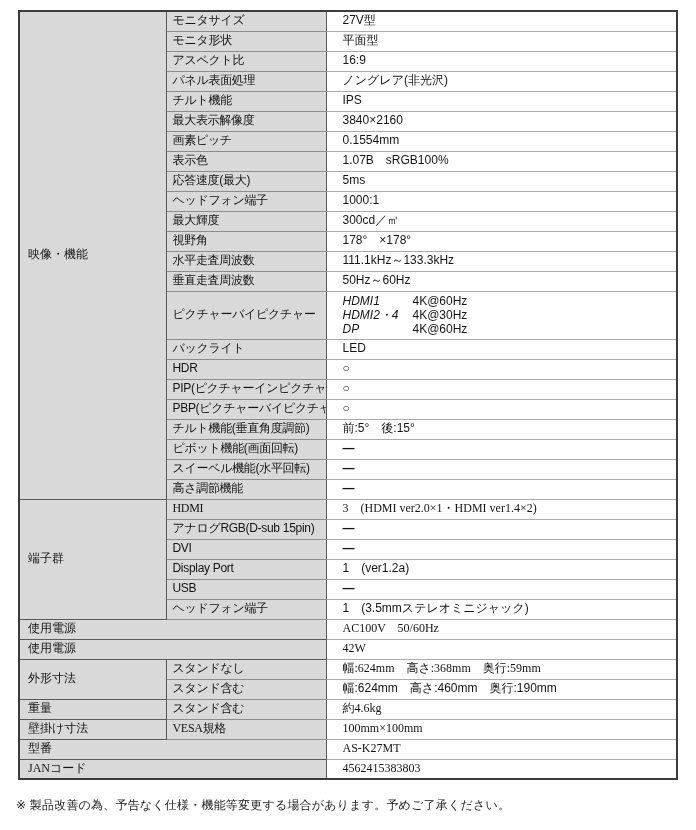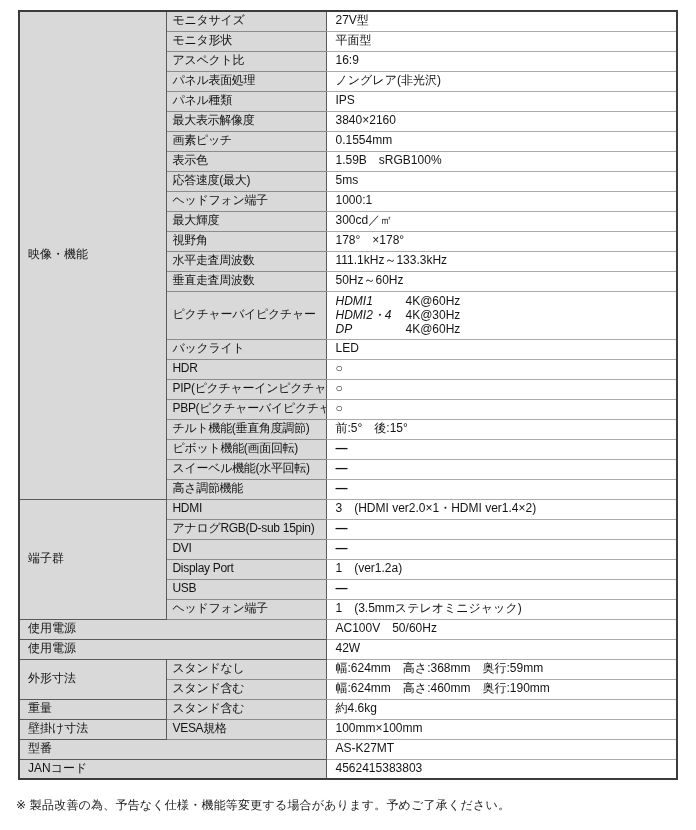--- a/index.html
+++ b/index.html
@@ -42,24 +42,24 @@
     background:var(--label-bg);
     letter-spacing:-0.3px;
     padding-left:6px;padding-right:18px;
     border-top-color:#8c8c8c;
     border-bottom-color:#8c8c8c;
   }
   td.value{
     background:#ffffff;
     border-top-color:#ababab;
     border-bottom-color:#ababab;
-    padding-left:9px;
+    padding-left:16px;
   }
   td.value.dash{font-weight:700;letter-spacing:-1px;}
-  tr.sec > td{border-top:1px solid var(--border-dark);}
+  tr.sec > td{border-top:1px solid var(--border-dark);font-family:Liberation Serif, serif;}
   tr.tall > td{height:46px;}
   td.value.mline{line-height:1.2;padding-top:2px;padding-bottom:2px;}
   td.value.mline .vline{display:flex;}
   td.value.mline .port{display:inline-block;width:70px;flex:0 0 70px;font-style:italic;}
 
   .footnote{
     position:absolute;left:16px;top:797px;
     font-size:12px;letter-spacing:0.2px;color:#1c1c1c;
   }
 </style>
@@ -85,34 +85,34 @@
         </tr>
         <tr>
           <td class="label">アスペクト比</td>
           <td class="value">16:9</td>
         </tr>
         <tr>
           <td class="label">パネル表面処理</td>
           <td class="value">ノングレア(非光沢)</td>
         </tr>
         <tr>
-          <td class="label">パネル種類</td>
+          <td class="label">チルト機能</td>
           <td class="value">IPS</td>
         </tr>
         <tr>
           <td class="label">最大表示解像度</td>
           <td class="value">3840×2160</td>
         </tr>
         <tr>
           <td class="label">画素ピッチ</td>
           <td class="value">0.1554mm</td>
         </tr>
         <tr>
           <td class="label">表示色</td>
-          <td class="value">1.59B　sRGB100%</td>
+          <td class="value">1.07B　sRGB100%</td>
         </tr>
         <tr>
           <td class="label">応答速度(最大)</td>
           <td class="value">5ms</td>
         </tr>
         <tr>
           <td class="label">ヘッドフォン端子</td>
           <td class="value">1000:1</td>
         </tr>
         <tr>

